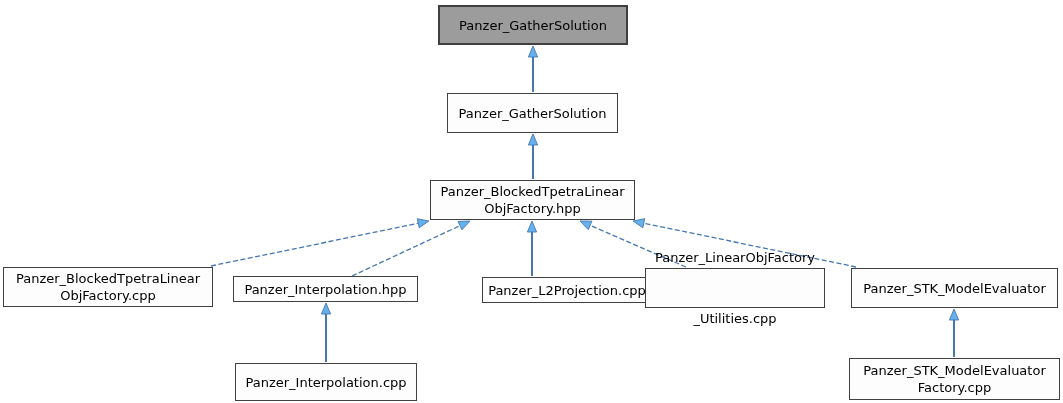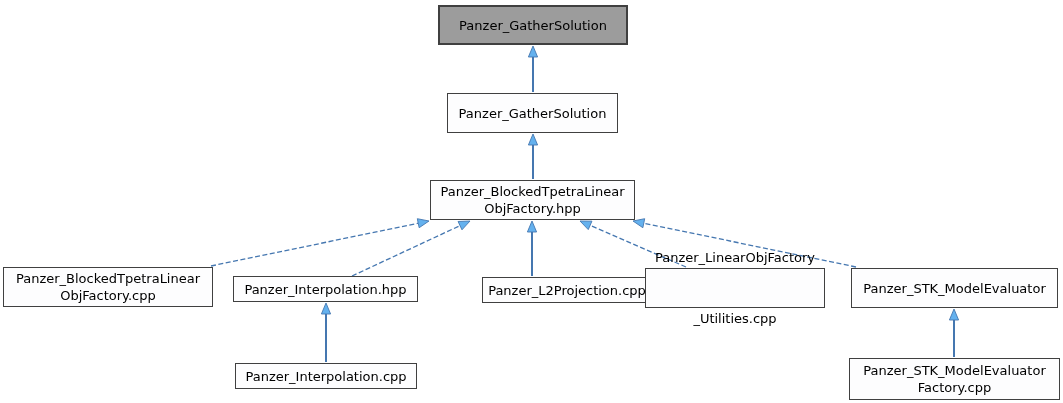--- a/index.html
+++ b/index.html
@@ -68,20 +68,20 @@
     <div class="node" style="left: 442px; top: 277px; width: 170px; height: 26px; margin-left: 40px;">
       <div>Panzer_L2Projection.cpp</div>
     </div>
     <div class="node" style="left: 645px; top: 268px; width: 180px; height: 40px; gap: 44px;">
       <div>Panzer_LinearObjFactory</div>
       <div>_Utilities.cpp</div>
     </div>
     <div class="node" style="left: 851px; top: 268px; width: 207px; height: 40px;">
       <div>Panzer_STK_ModelEvaluator</div>
     </div>
-    <div class="node" style="left: 235px; top: 363px; width: 182px; height: 26px;">
+    <div class="node" style="left: 235px; top: 363px; width: 182px; height: 38px;">
       <div>Panzer_Interpolation.cpp</div>
     </div>
     <div class="node" style="left: 849px; top: 358px; width: 211px; height: 42px;">
       <div>Panzer_STK_ModelEvaluator</div>
       <div>Factory.cpp</div>
     </div>
   </div>
 
 </body></html>

